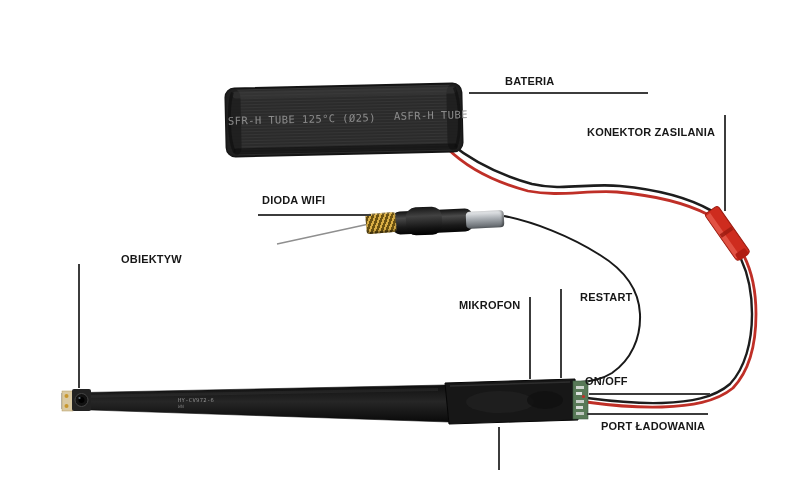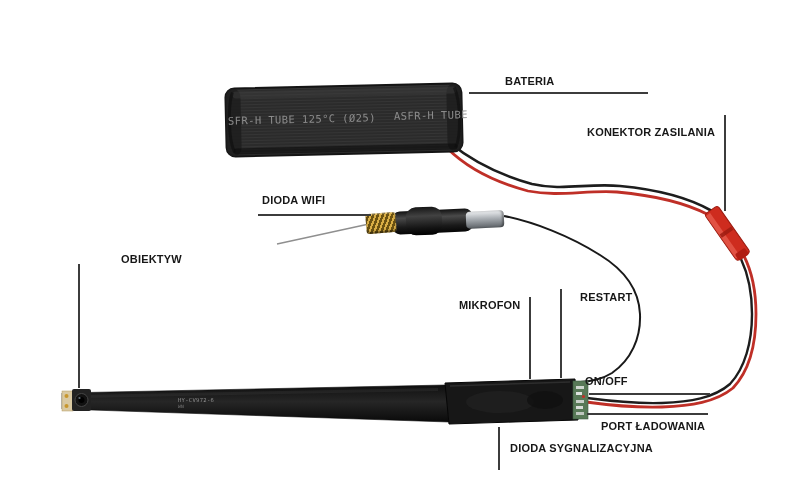--- a/index.html
+++ b/index.html
@@ -140,15 +140,14 @@
   <div class="leader v" style="left:498px;top:427px;height:43px;"></div>
 
   <div class="label" style="left:505px;top:76px;">BATERIA</div>
   <div class="label" style="left:587px;top:127px;text-align:right;">KONEKTOR ZASILANIA</div>
   <div class="label" style="left:262px;top:195px;">DIODA WIFI</div>
   <div class="label" style="left:93px;top:254px;margin-left:28px;">OBIEKTYW</div>
   <div class="label" style="left:459px;top:300px;">MIKROFON</div>
   <div class="label" style="left:572px;top:292px;margin-left:8px;">RESTART</div>
   <div class="label" style="left:585px;top:376px;">ON/OFF</div>
   <div class="label" style="left:601px;top:421px;">PORT ŁADOWANIA</div>
-  <div class="label" style="left:510px;top:443px;">DIODA SYGNALIZACYJNA</div>
 
 </div>
 
 </body></html>

